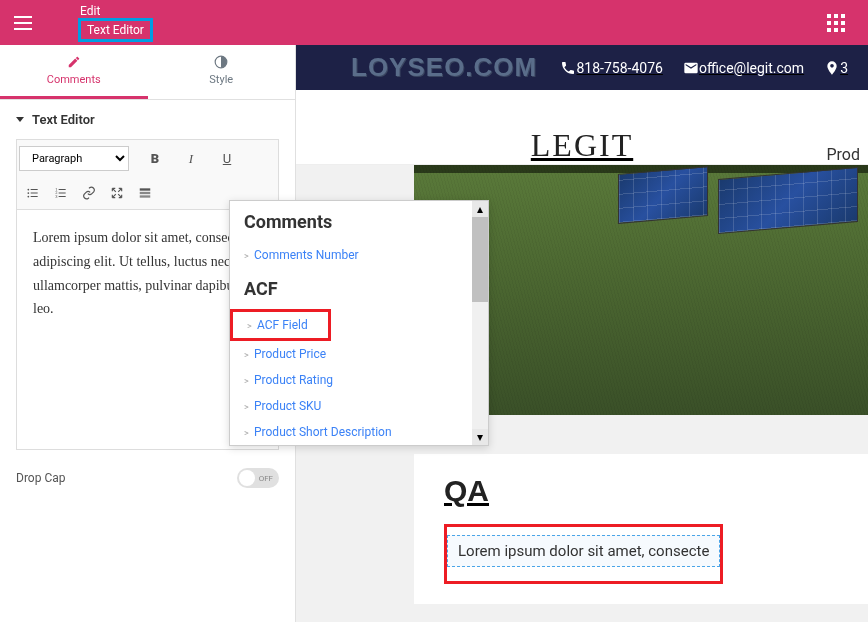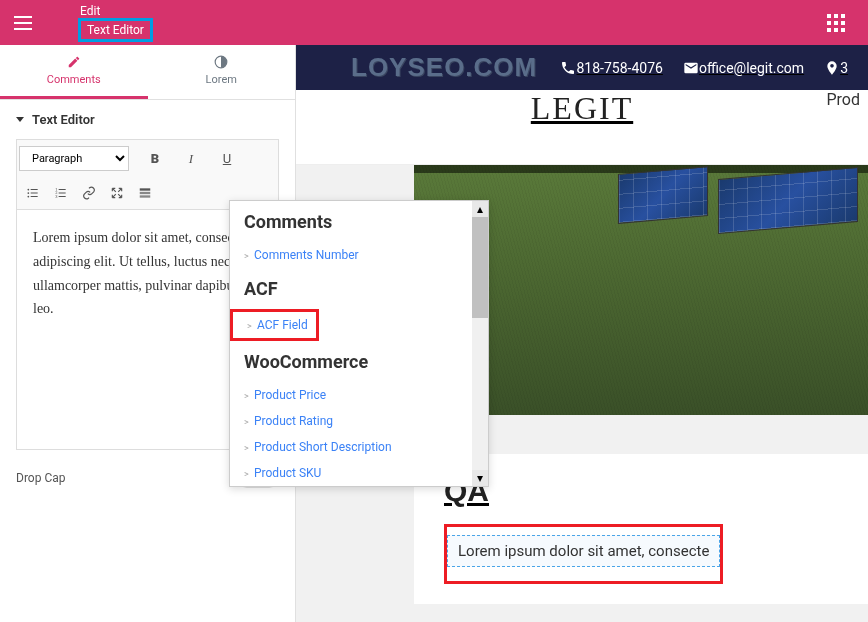--- a/index.html
+++ b/index.html
@@ -46,37 +46,37 @@
     .format-row2 { display: flex; gap: 4px; padding: 4px; border: 1px solid #ddd; border-top: none; background: #f9f9f9; }
     
     .content-area { border: 1px solid #ddd; border-top: none; padding: 16px; font-size: 14px; line-height: 1.7; color: #333; height: 240px; font-family: Georgia, serif; }
     
     .dropdown-menu { position: absolute; top: 200px; left: 229px; width: 260px; background: #fff; border: 1px solid #ccc; box-shadow: 0 2px 8px rgba(0,0,0,0.15); z-index: 100; font-size: 12px; max-height: 295px; display: flex; }
     .dropdown-inner { flex: 1; overflow: hidden; }
     .dropdown-heading { font-weight: 700; padding: 10px 14px; color: #333; font-size: 18px; }
     .dropdown-item { padding: 6px 14px 6px 24px; color: #3b82f6; cursor: pointer; position: relative; }
     .dropdown-item::before { content: '>'; position: absolute; left: 14px; color: #aaa; font-size: 9px; top: 9px; }
     .acf-highlight { border: 3px solid #ed1c24; display: inline-block; padding: 0; }
-    .acf-highlight .dropdown-item { padding-right: 8px; }
+    .acf-highlight .dropdown-item { padding-right: 20px; }
     .scrollbar { width: 16px; background: #f0f0f0; display: flex; flex-direction: column; }
     .scroll-arrow { height: 16px; display: flex; align-items: center; justify-content: center; background: #e8e8e8; }
     .scroll-thumb { flex: 0.4; background: #c0c0c0; }
     .scroll-track { flex: 0.6; }
     
     .dropcap-row { display: flex; justify-content: space-between; align-items: center; padding: 18px 16px; font-size: 12px; color: #555; gap: 15px; }
     .toggle { width: 42px; height: 20px; background: #e0e0e0; border-radius: 10px; position: relative; display: flex; align-items: center; justify-content: flex-end; padding-right: 6px; font-size: 8px; color: #888; }
     .toggle::before { content: ''; position: absolute; left: 2px; width: 16px; height: 16px; background: #fff; border-radius: 50%; }
     
     .right-panel { flex: 1; display: flex; flex-direction: column; overflow: hidden; text-decoration: underline; }
     .contact-bar { height: 45px; background: #1d2146; display: flex; align-items: center; justify-content: flex-end; gap: 20px; padding: 0 20px; color: #fff; font-size: 14px; position: relative; }
     .watermark { position: absolute; left: 55px; font-size: 26px; font-weight: 900; color: #5a6d8a; letter-spacing: 1px; text-shadow: 1px 1px 0 #3a4560; font-family: Arial, sans-serif; }
     .contact-item { display: flex; align-items: center; }
     .contact-icon { width: 16px; height: 16px; fill: #fff; }
     
-    .brand-bar { height: 75px; background: #fff; display: flex; align-items: flex-start; justify-content: center; position: relative; border-bottom: 1px solid #eee; }
+    .brand-bar { height: 75px; background: #fff; display: flex; align-items: flex-end; justify-content: center; position: relative; border-bottom: 1px solid #eee; }
     .brand { font-family: Georgia, serif; font-size: 32px; letter-spacing: 2px; color: #222; }
     .nav-link { position: absolute; right: 8px; font-size: 16px; color: #333; }
     
     .preview-area { flex: 1; background: #f1f1f1; padding: 0 0 18px 18px; display: flex; flex-direction: column; gap: 39px; overflow: hidden; }
     
     .image-card { background: #fff; padding: 0; margin-left: 100px; height: 260px; position: relative; overflow: hidden; }
     .field-image { width: 100%; height: 100%; background: linear-gradient(to bottom, #5a7a3a 0%, #4a6530 50%, #3a5028 100%); position: relative; overflow: hidden; }
     .solar-panel { position: absolute; background: linear-gradient(135deg, #1a3a6e 0%, #2850a0 50%, #1a3a6e 100%); border: 1px solid #333; }
     .sp1 { top: 8px; right: 10px; width: 140px; height: 55px; transform: skewY(-5deg); }
     .sp2 { top: 5px; right: 160px; width: 90px; height: 50px; transform: skewY(-5deg); }
@@ -126,21 +126,21 @@
         <svg class="tab-icon" viewBox="0 0 24 24">
             <path fill="#d6336c" d="M3 17.25V21h3.75L17.81 9.94l-3.75-3.75L3 17.25zM20.71 7.04c.39-.39.39-1.02 0-1.41l-2.34-2.34c-.39-.39-1.02-.39-1.41 0l-1.83 1.83 3.75 3.75 1.83-1.83z"></path>
           </svg>
         <span>Comments</span>
       </div>
       <div class="tab">
         <svg class="tab-icon" viewBox="0 0 24 24">
             <circle cx="12" cy="12" r="10" fill="none" stroke="#6d7882" stroke-width="2"></circle>
             <path fill="#6d7882" d="M12 2 A10 10 0 0 1 12 22 Z"></path>
           </svg>
-        <span>Lorem</span>
+        <span>Style</span>
       </div>
     </div>
 
     <div class="section-header">
       <span class="caret"></span>
       <span>Text Editor</span>
     </div>
 
     <div class="editor-area">
 
@@ -251,25 +251,24 @@
 </div>
 
 <div class="dropdown-menu">
   <div class="dropdown-inner">
     <div class="dropdown-heading">Comments</div>
     <div class="dropdown-item">Comments Number</div>
     <div class="dropdown-heading">ACF</div>
     <div class="acf-highlight">
       <div class="dropdown-item">ACF Field</div>
     </div>
-    <div class="dropdown-heading">WooCommerce</div>
     <div class="dropdown-item">Product Price</div>
     <div class="dropdown-item">Product Rating</div>
+    <div class="dropdown-item">Product SKU</div>
     <div class="dropdown-item">Product Short Description</div>
-    <div class="dropdown-item">Product SKU</div>
     
     
   </div>
   <div class="scrollbar">
     <div class="scroll-arrow">▴</div>
     <div class="scroll-thumb"></div>
     <div class="scroll-track"></div>
     <div class="scroll-arrow">▾</div>
   </div>
 </div>

